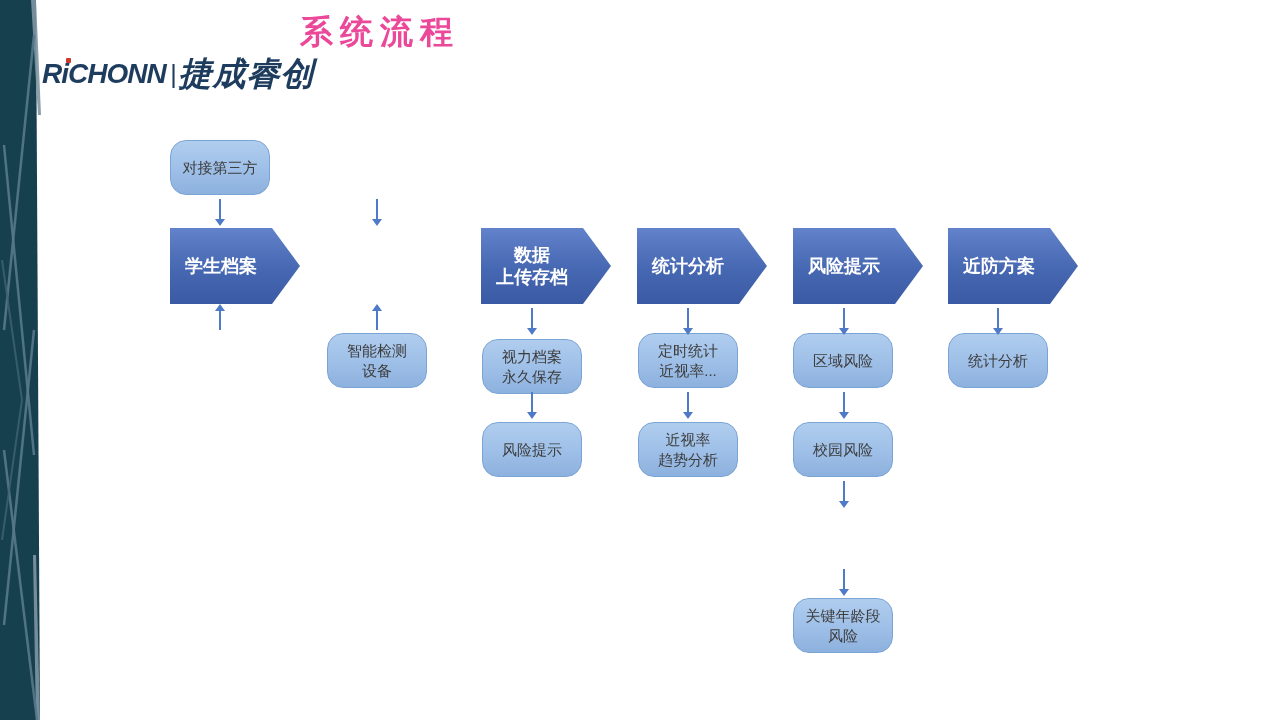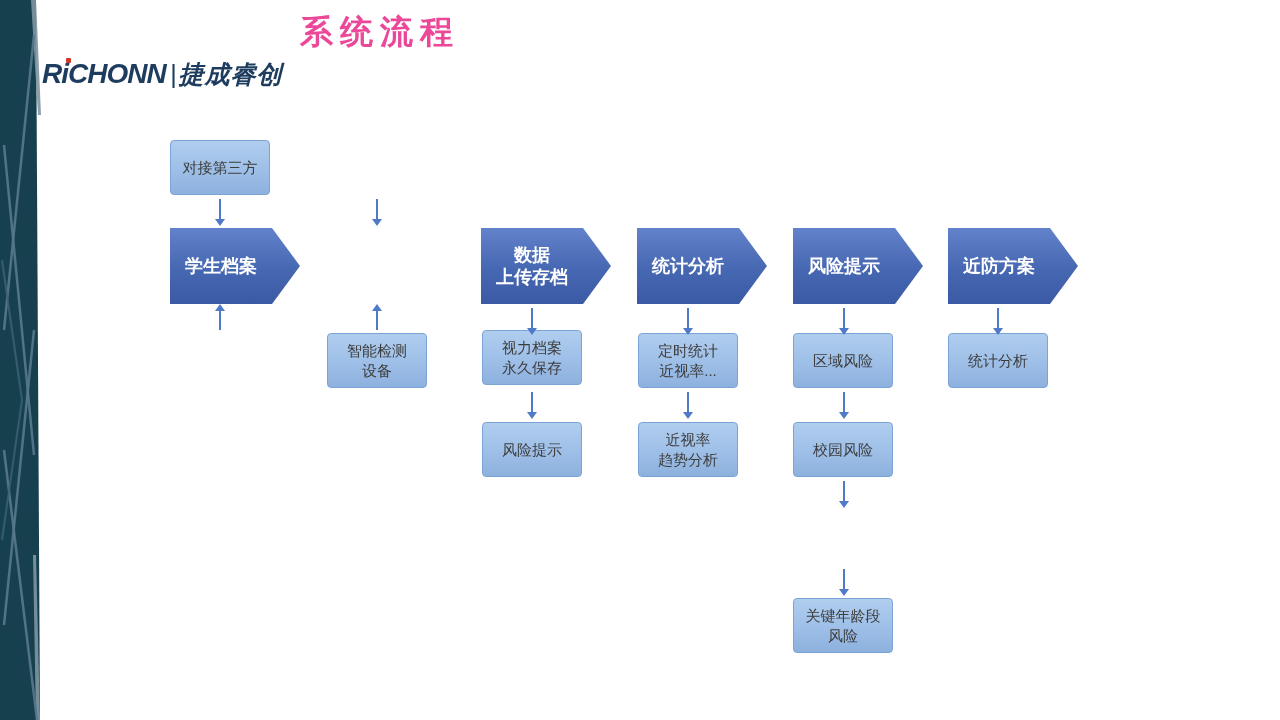--- a/index.html
+++ b/index.html
@@ -17,38 +17,38 @@
     position:absolute;left:42px;top:11px;height:38px;
     color:#1d3c5e;font-weight:bold;font-style:italic;
     display:flex;align-items:center;white-space:nowrap;margin-top:44px;
   }
   .logo-en{font-size:28px;letter-spacing:-1px;position:relative;}
   .logo-i-dot{
     position:absolute;left:24px;top:3px;width:5px;height:5px;
     background:#cf3a2a;border-radius:1px;
   }
   .logo-sep{font-size:26px;font-weight:normal;margin:0 2px 0 4px;}
-  .logo-cn{font-size:25px;letter-spacing:1px;}
+  .logo-cn{font-size:33px;letter-spacing:1px;}
   .page-title{
     position:absolute;left:300px;top:10px;
     font-size:33px;font-weight:bold;color:#ec4899;
     letter-spacing:7px;
   }
   
   .chevron{
     position:absolute;width:130px;height:76px;
     clip-path:polygon(0 0,102px 0,100% 50%,102px 100%,0 100%);
     background:linear-gradient(180deg,#6283cb 0%,#4667b1 55%,#3b5aa5 100%);
     color:#ffffff;font-weight:bold;font-size:18px;line-height:1.25;
     display:flex;align-items:center;justify-content:center;text-align:center;
     padding-right:28px;box-sizing:border-box;white-space:pre-line;
   }
   .fbox{
     position:absolute;width:100px;height:55px;
-    border-radius:4px;border:1px solid #7ba4d6;
+    border-radius:16px;border:1px solid #7ba4d6;
     background:linear-gradient(180deg,#b0cdee 0%,#9fc0e8 50%,#8db1de 100%);
     color:#3d3d3d;font-size:15px;line-height:1.3;
     display:flex;align-items:center;justify-content:center;text-align:center;
     box-sizing:border-box;white-space:pre-line;
   }
   
   .arrow{position:absolute;width:0;border-left:2px solid #4f7ac7;}
   .arrow.down::after{
     content:"";position:absolute;bottom:-7px;left:-6px;
     border:5px solid transparent;border-bottom:none;border-top:7px solid #4f7ac7;
@@ -86,21 +86,21 @@
   <div class="chevron" style="left:481px;top:228px">数据
 上传存档</div>
   <div class="chevron" style="left:637px;top:228px">统计分析</div>
   <div class="chevron" style="left:793px;top:228px">风险提示</div>
   <div class="chevron" style="left:948px;top:228px">近防方案</div>
 
   <div class="fbox" style="left:170px;top:140px">对接第三方</div>
 
   <div class="fbox" style="left:327px;top:333px">智能检测
 设备</div>
-  <div class="fbox" style="left:482px;top:330px">视力档案
+  <div class="fbox" style="left:482px;top:339px">视力档案
 永久保存</div>
   <div class="fbox" style="left:638px;top:333px">定时统计
 近视率...</div>
   <div class="fbox" style="left:793px;top:333px">区域风险</div>
   <div class="fbox" style="left:948px;top:333px">统计分析</div>
 
   <div class="fbox" style="left:482px;top:422px">风险提示</div>
   <div class="fbox" style="left:638px;top:422px">近视率
 趋势分析</div>
   <div class="fbox" style="left:793px;top:422px">校园风险</div>

